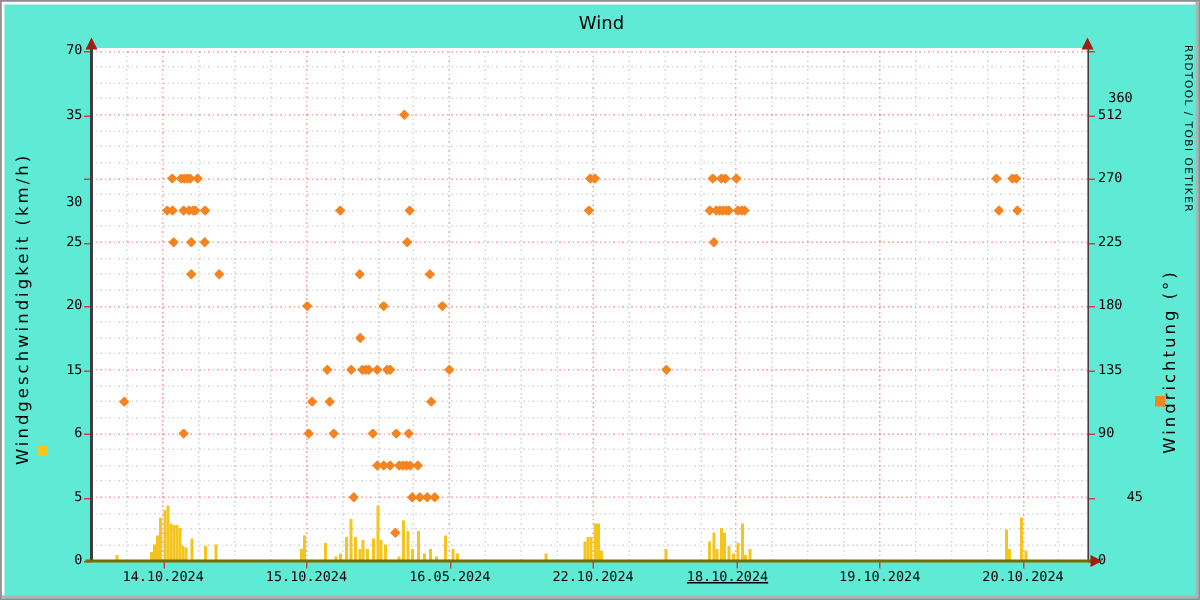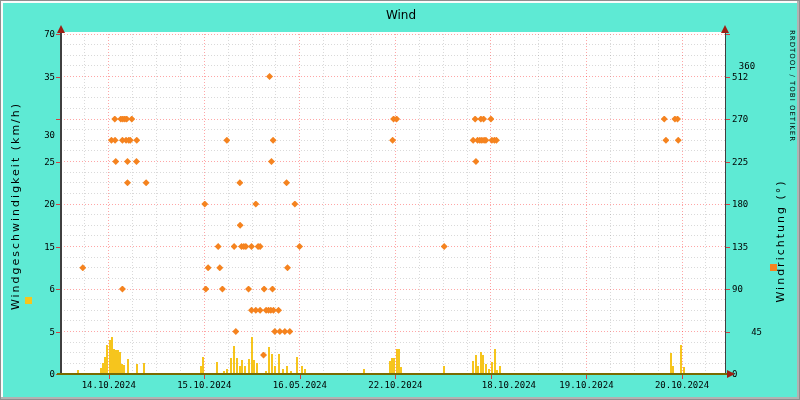--- a/index.html
+++ b/index.html
@@ -133,21 +133,21 @@
       <div class="tick-label" style="left: 731px; width: 30px; top: 28px; text-align: center; margin-top: 32px;">360</div>
       <div class="gl" style="left: 724px; top: 33px; width: 5px; height: 1px; background: rgb(210, 64, 64);"></div>
       <div class="tick-label" style="left: 75.7698px; width: 64px; top: 379px; text-align: center;">14.10.2024</div>
       <div class="gl" style="left: 107.77px; top: 373px; width: 1px; height: 5px; background: rgb(210, 64, 64);"></div>
       <div class="tick-label" style="left: 171.309px; width: 64px; top: 379px; text-align: center;">15.10.2024</div>
       <div class="gl" style="left: 203.309px; top: 373px; width: 1px; height: 5px; background: rgb(210, 64, 64);"></div>
       <div class="tick-label" style="left: 266.849px; width: 64px; top: 379px; text-align: center;">16.05.2024</div>
       <div class="gl" style="left: 298.849px; top: 373px; width: 1px; height: 5px; background: rgb(210, 64, 64);"></div>
       <div class="tick-label" style="left: 362.388px; width: 64px; top: 379px; text-align: center;">22.10.2024</div>
       <div class="gl" style="left: 394.388px; top: 373px; width: 1px; height: 5px; background: rgb(210, 64, 64);"></div>
-      <div class="tick-label" style="left: 471px; width: 64px; top: 379px; text-align: right;">18.10.2024</div>
+      <div class="tick-label" style="left: 452px; width: 64px; top: 379px; text-align: center; text-decoration: underline;">18.10.2024</div>
       <div class="gl" style="left: 489.928px; top: 373px; width: 1px; height: 5px; background: rgb(210, 64, 64);"></div>
       <div class="tick-label" style="left: 553.468px; width: 64px; top: 379px; text-align: center;">19.10.2024</div>
       <div class="gl" style="left: 585.468px; top: 373px; width: 1px; height: 5px; background: rgb(210, 64, 64);"></div>
       <div class="tick-label" style="left: 649.007px; width: 64px; top: 379px; text-align: center;">20.10.2024</div>
       <div class="gl" style="left: 681.007px; top: 373px; width: 1px; height: 5px; background: rgb(210, 64, 64);"></div>
       <div class="bar" style="left: 75.7194px; top: 368.75px; width: 2px; height: 4.25px; background: rgb(246, 197, 29);"></div>
       <div class="bar" style="left: 98.7445px; top: 367.05px; width: 2px; height: 5.95px; background: rgb(246, 197, 29);"></div>
       <div class="bar" style="left: 100.751px; top: 361.95px; width: 2px; height: 11.05px; background: rgb(246, 197, 29);"></div>
       <div class="bar" style="left: 102.757px; top: 356px; width: 2px; height: 17px; background: rgb(246, 197, 29);"></div>
       <div class="bar" style="left: 105.432px; top: 344.1px; width: 2px; height: 28.9px; background: rgb(246, 197, 29);"></div>

